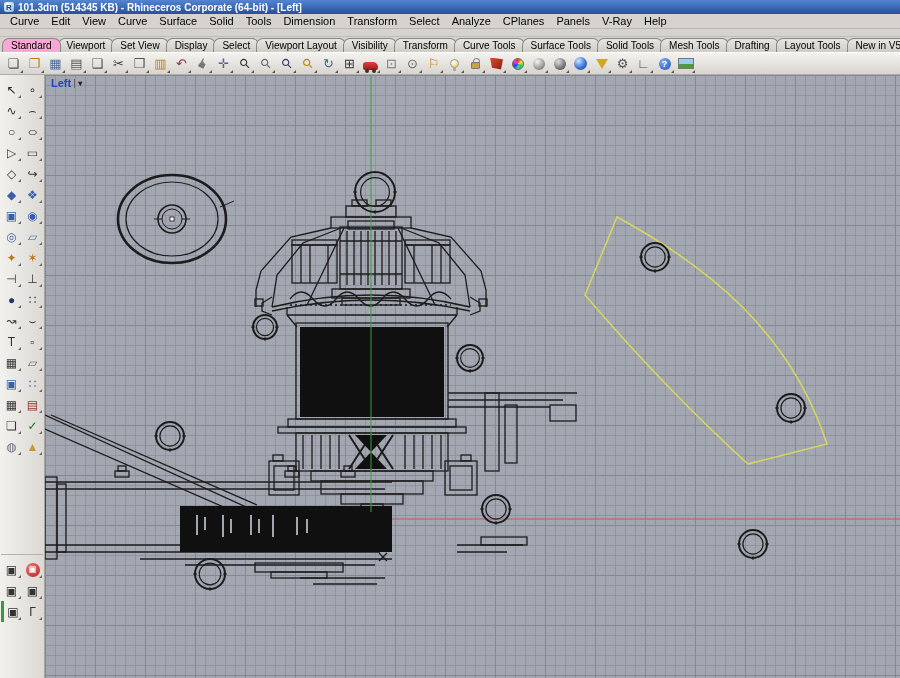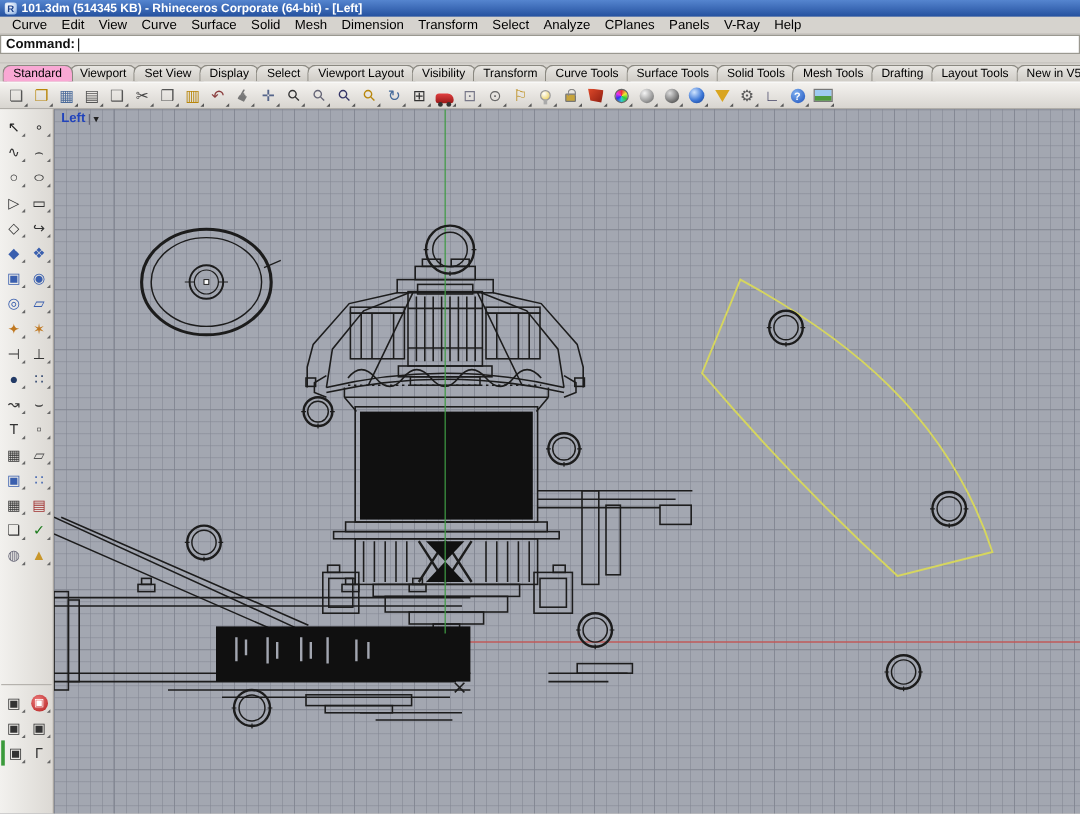--- a/index.html
+++ b/index.html
@@ -96,36 +96,31 @@
     <span>101.3dm (514345 KB) - Rhineceros Corporate (64-bit) - [Left]</span>
   </div>
 
   <div class="menubar" id="menubar">
       <span class="menu-item">Curve</span>
       <span class="menu-item">Edit</span>
       <span class="menu-item">View</span>
       <span class="menu-item">Curve</span>
       <span class="menu-item">Surface</span>
       <span class="menu-item">Solid</span>
-      <span class="menu-item">Mesh</span>
+      <span class="menu-item">Tools</span>
       <span class="menu-item">Dimension</span>
       <span class="menu-item">Transform</span>
       <span class="menu-item">Select</span>
       <span class="menu-item">Analyze</span>
       <span class="menu-item">CPlanes</span>
       <span class="menu-item">Panels</span>
       <span class="menu-item">V-Ray</span>
       <span class="menu-item">Help</span>
     </div>
 
-  <div class="cmd-row">
-    <span class="cmd-label">Command:</span>
-    <span class="caret"></span>
-    <span></span>
-  </div>
   <div class="splitter"></div>
 
   <div class="tabbar" id="tabbar">
       <span class="tab active">Standard</span>
       <span class="tab">Viewport</span>
       <span class="tab">Set View</span>
       <span class="tab">Display</span>
       <span class="tab">Select</span>
       <span class="tab">Viewport Layout</span>
       <span class="tab">Visibility</span>

